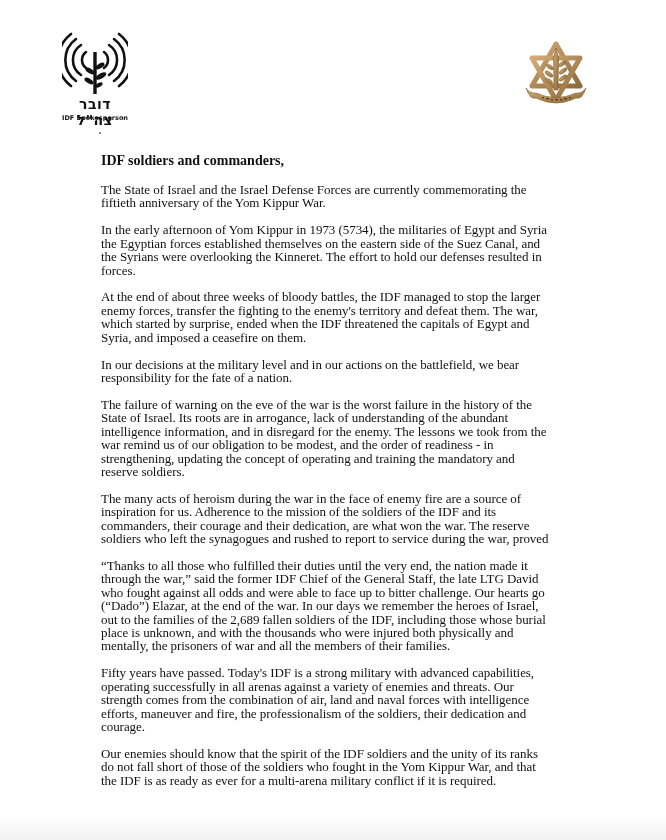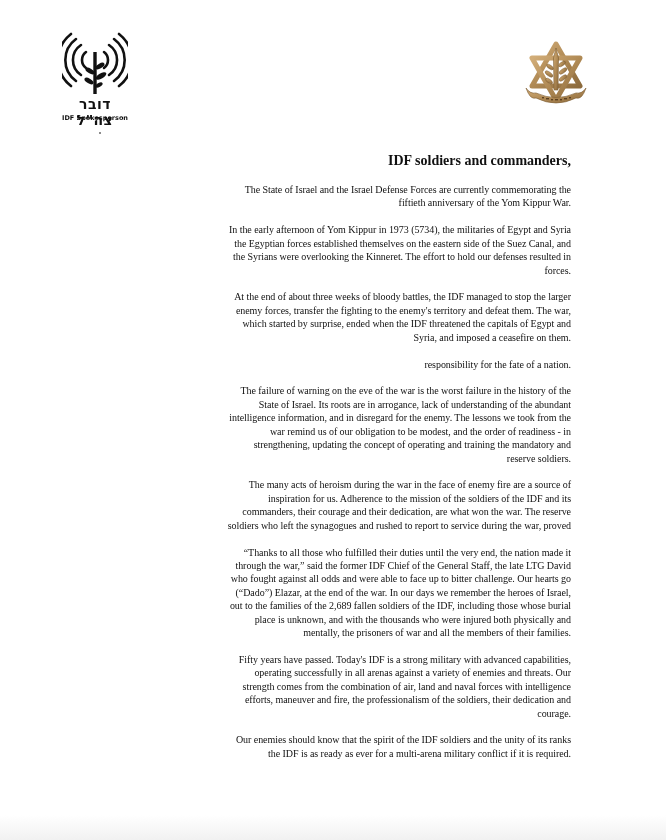--- a/index.html
+++ b/index.html
@@ -71,31 +71,30 @@
       top: 38px;
       width: 72px;
       height: 72px;
     }
     
     .letter {
       position: absolute;
       left: 101px;
       top: 153px;
       width: 470px;
-      text-align: right;
     }
     .greeting {
       font-weight: bold;
       font-size: 14px;
       line-height: 16px;
       margin: 0 0 14px 0;
       white-space: nowrap;
     }
     .para {
-      font-size: 10px;
+      font-size: 13px;
       line-height: 13.4px;
       margin: 0 0 13.5px 0;
       white-space: nowrap;
       letter-spacing: -0.05px;
     }
     .para .ln { display: block; }
   </style>
 </head>
 <body>
 
@@ -186,20 +185,21 @@
     </div>
 
     <div class="para">
       <span class="ln">At the end of about three weeks of bloody battles, the IDF managed to stop the larger</span>
       <span class="ln">enemy forces, transfer the fighting to the enemy's territory and defeat them. The war,</span>
       <span class="ln">which started by surprise, ended when the IDF threatened the capitals of Egypt and</span>
       <span class="ln">Syria, and imposed a ceasefire on them.</span>
     </div>
 
     <div class="para">
+      <span class="ln">In our decisions at the military level and in our actions on the battlefield, we bear</span>
       <span class="ln">responsibility for the fate of a nation.</span>
     </div>
 
     <div class="para">
       <span class="ln">The failure of warning on the eve of the war is the worst failure in the history of the</span>
       <span class="ln">State of Israel. Its roots are in arrogance, lack of understanding of the abundant</span>
       <span class="ln">intelligence information, and in disregard for the enemy. The lessons we took from the</span>
       <span class="ln">war remind us of our obligation to be modest, and the order of readiness - in</span>
       <span class="ln">strengthening, updating the concept of operating and training the mandatory and</span>
       <span class="ln">reserve soldiers.</span>
@@ -225,16 +225,17 @@
     <div class="para">
       <span class="ln">Fifty years have passed. Today's IDF is a strong military with advanced capabilities,</span>
       <span class="ln">operating successfully in all arenas against a variety of enemies and threats. Our</span>
       <span class="ln">strength comes from the combination of air, land and naval forces with intelligence</span>
       <span class="ln">efforts, maneuver and fire, the professionalism of the soldiers, their dedication and</span>
       <span class="ln">courage.</span>
     </div>
 
     <div class="para">
       <span class="ln">Our enemies should know that the spirit of the IDF soldiers and the unity of its ranks</span>
+      <span class="ln">do not fall short of those of the soldiers who fought in the Yom Kippur War, and that</span>
       <span class="ln">the IDF is as ready as ever for a multi-arena military conflict if it is required.</span>
     </div>
   </div>
 </div>
 
 </body></html>

